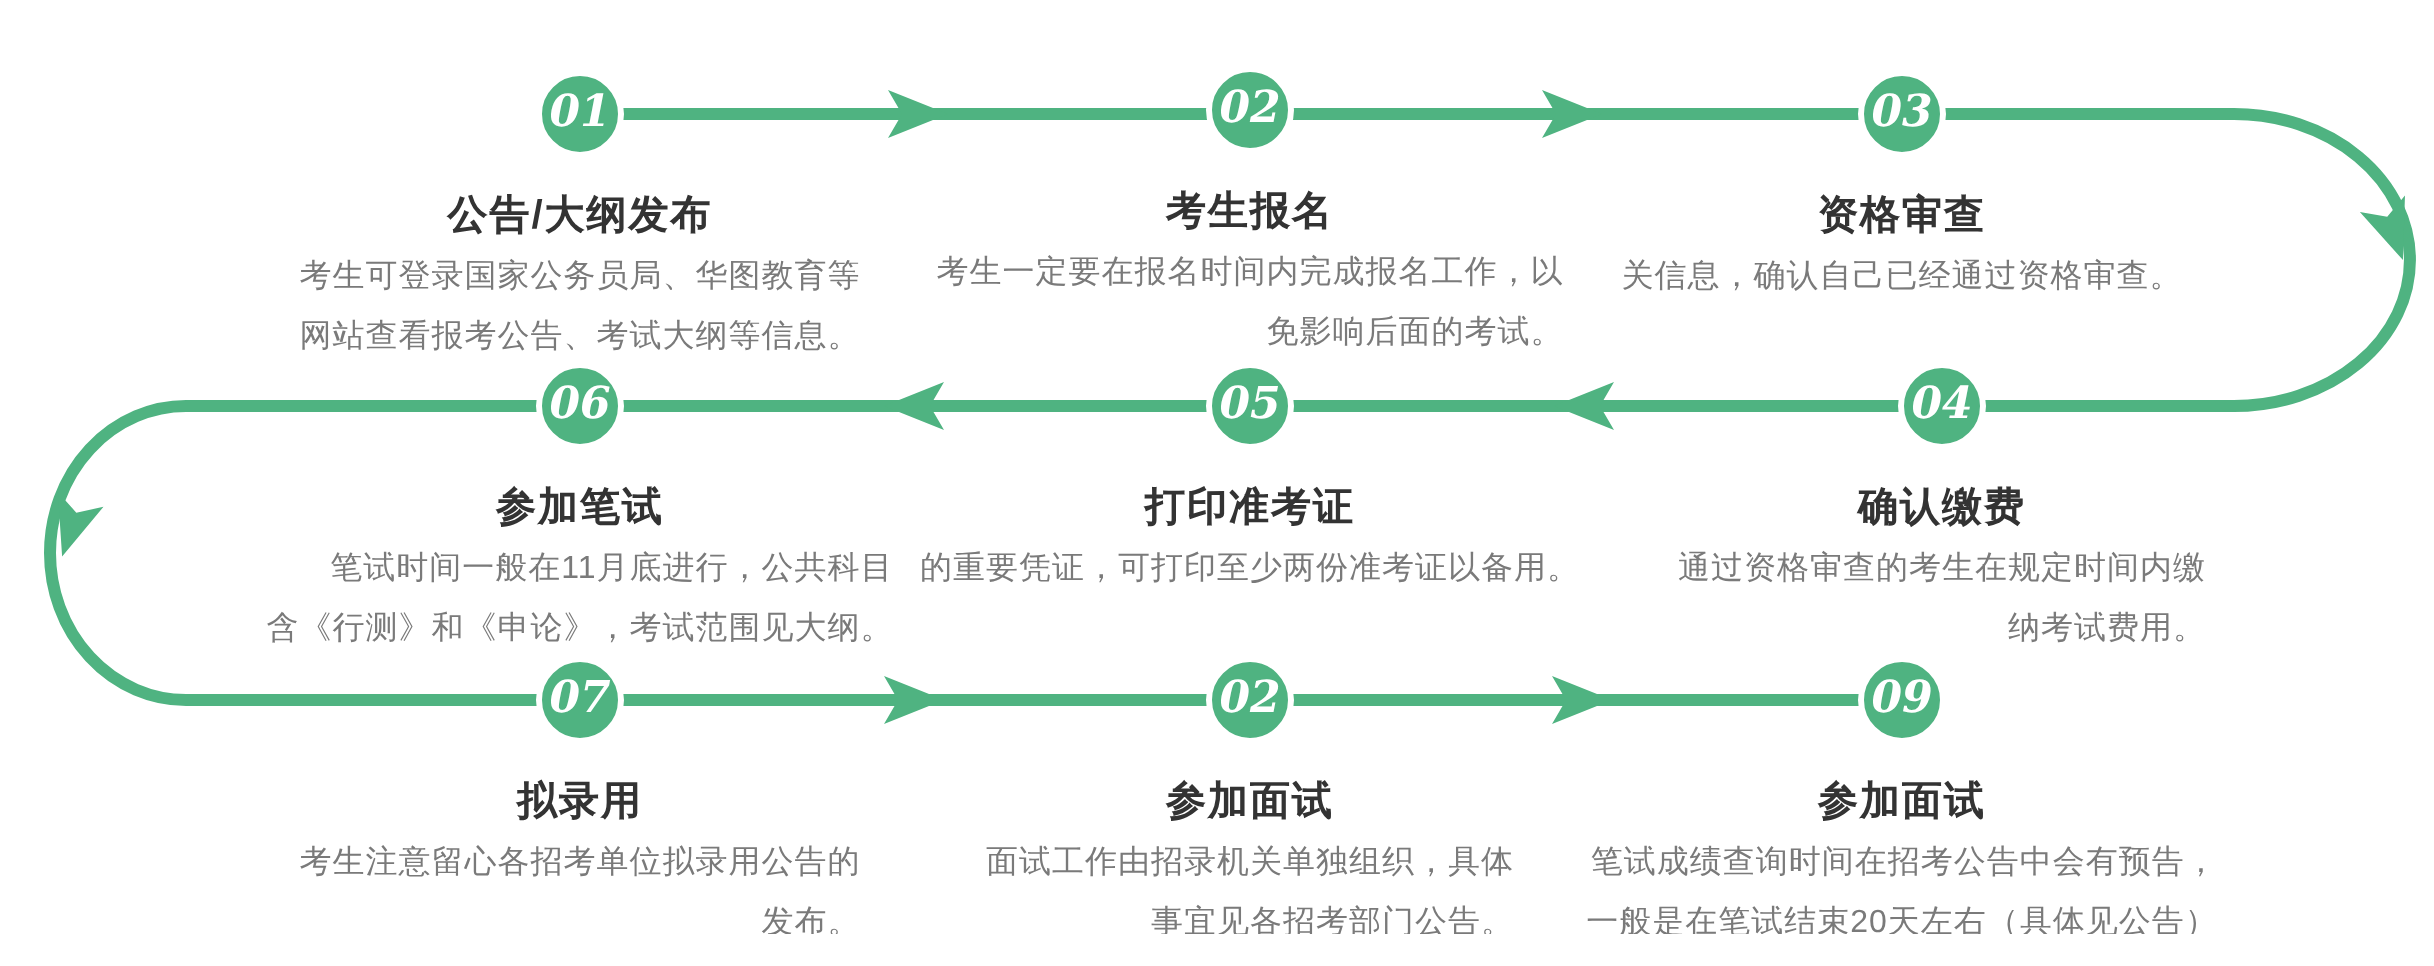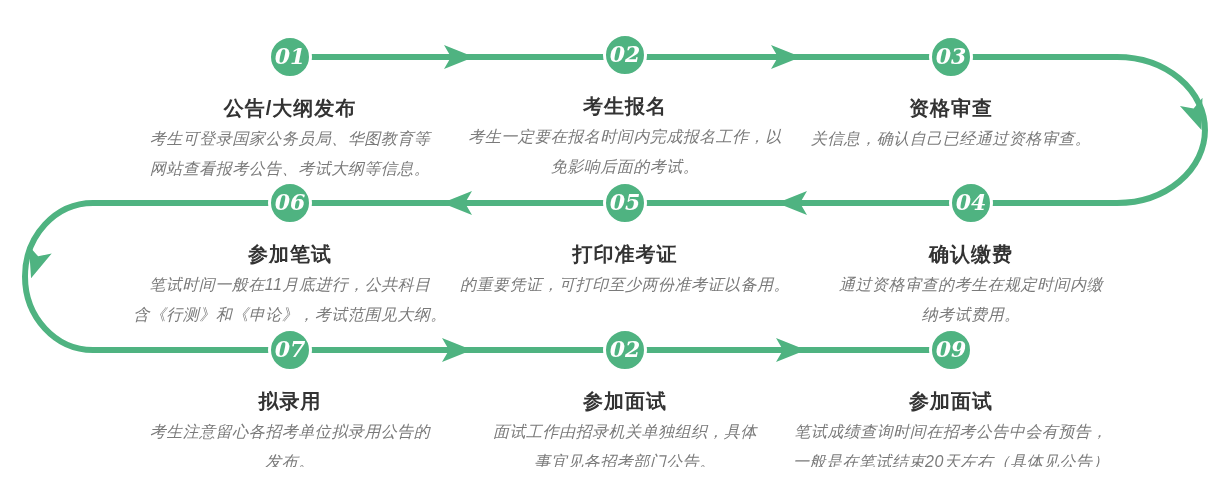--- a/index.html
+++ b/index.html
@@ -20,21 +20,21 @@
     border:3px solid #fff;display:flex;align-items:center;justify-content:center;
     color:#fff;font-family:"DejaVu Serif",serif;font-style:italic;font-weight:bold;
     font-size:22px;line-height:1;box-sizing:content-box;
   }
   .circle span{transform:translateY(-1px);}
   .title{
     margin-top:16px;font-size:20px;font-weight:bold;color:#333333;
     letter-spacing:1px;line-height:26px;white-space:nowrap;
   }
   .body{margin-top:3px;text-align:center;width:100%;}
-  .bwrap{display:inline-block;text-align:center;font-style:italic;}
+  .bwrap{display:inline-block;text-align:right;}
   .bline{
     font-size:16px;color:#7a7a7a;line-height:30px;white-space:nowrap;letter-spacing:0.5px;
   }
 </style>
 </head>
 <body>
 
 <div class="stage">
 
   <svg class="flow" width="1217" height="483" viewBox="0 0 1217 483">

